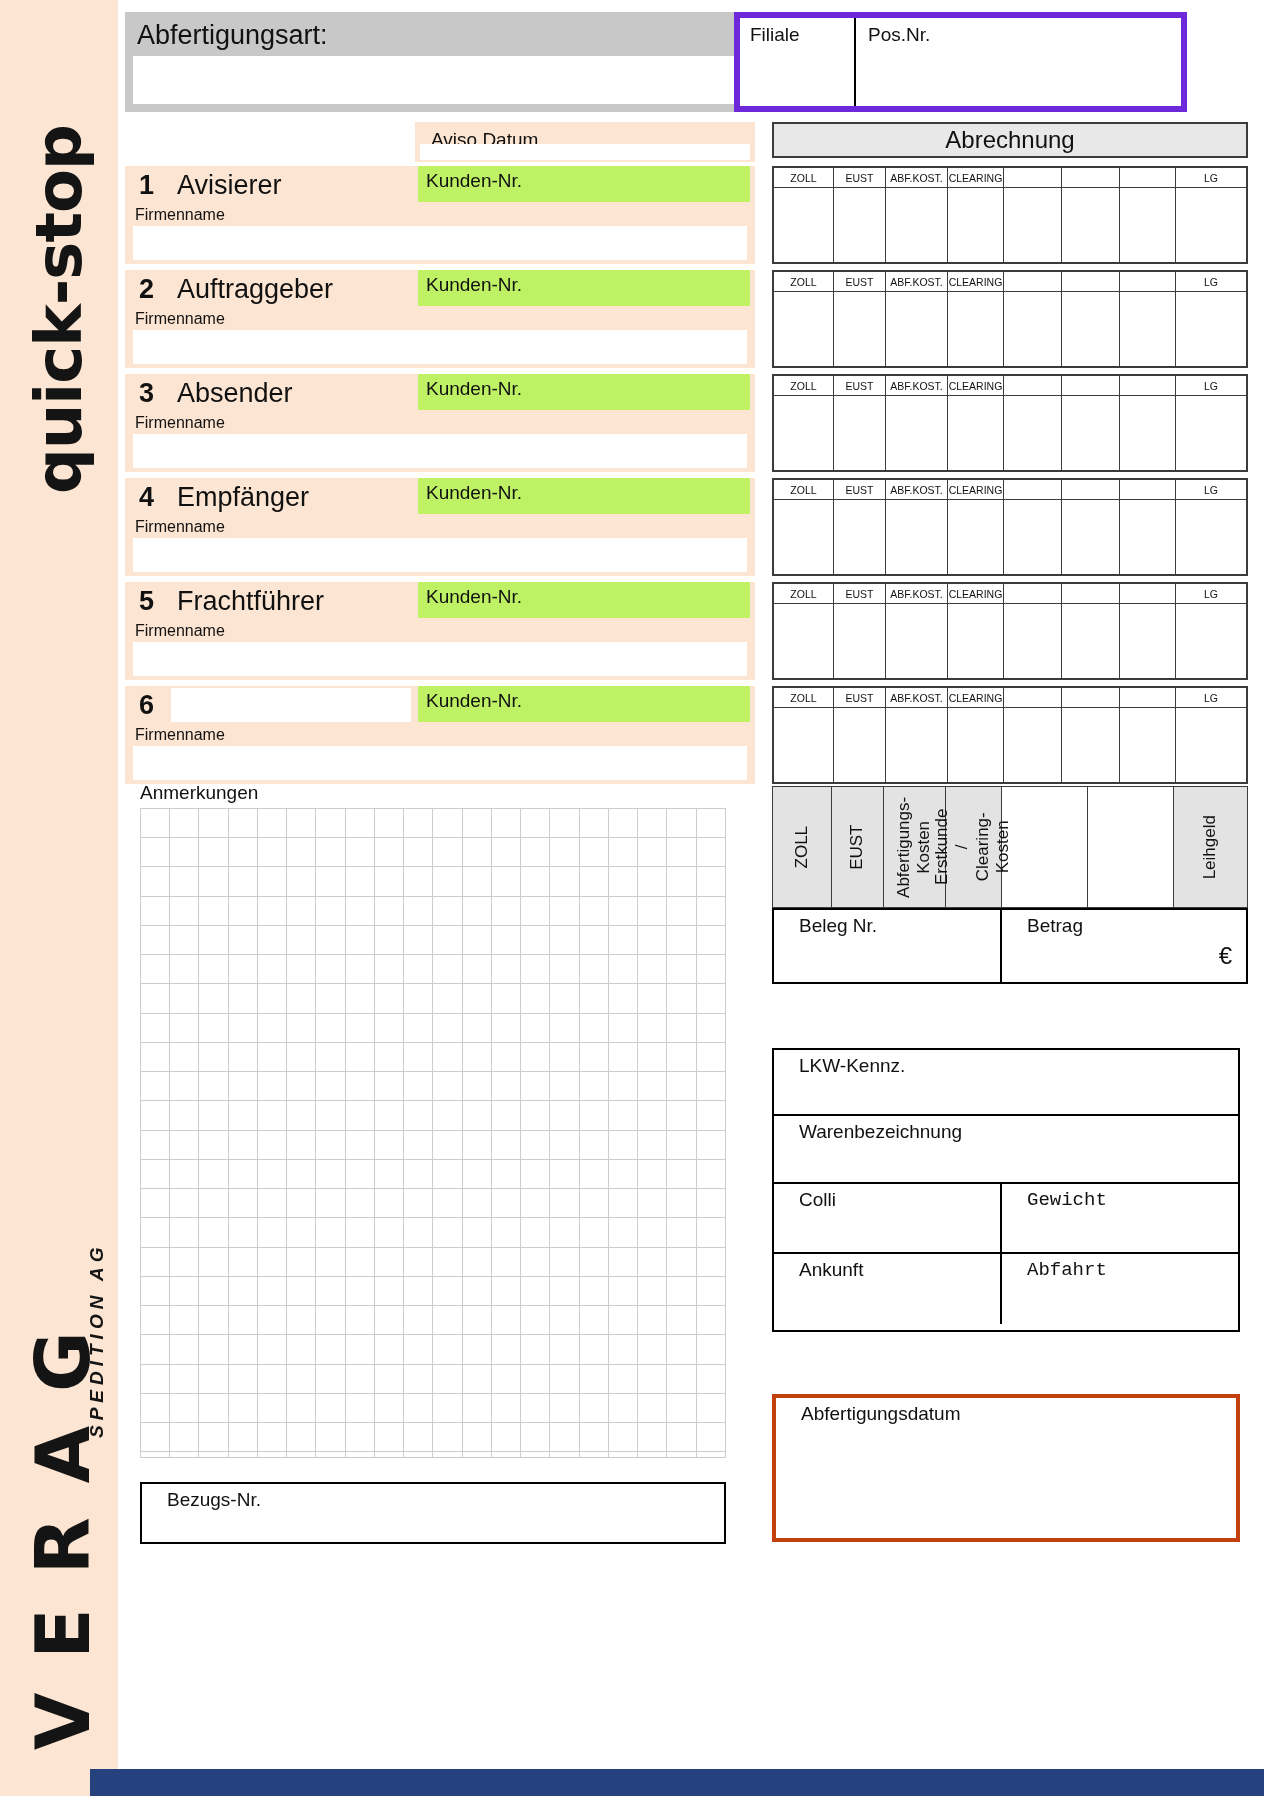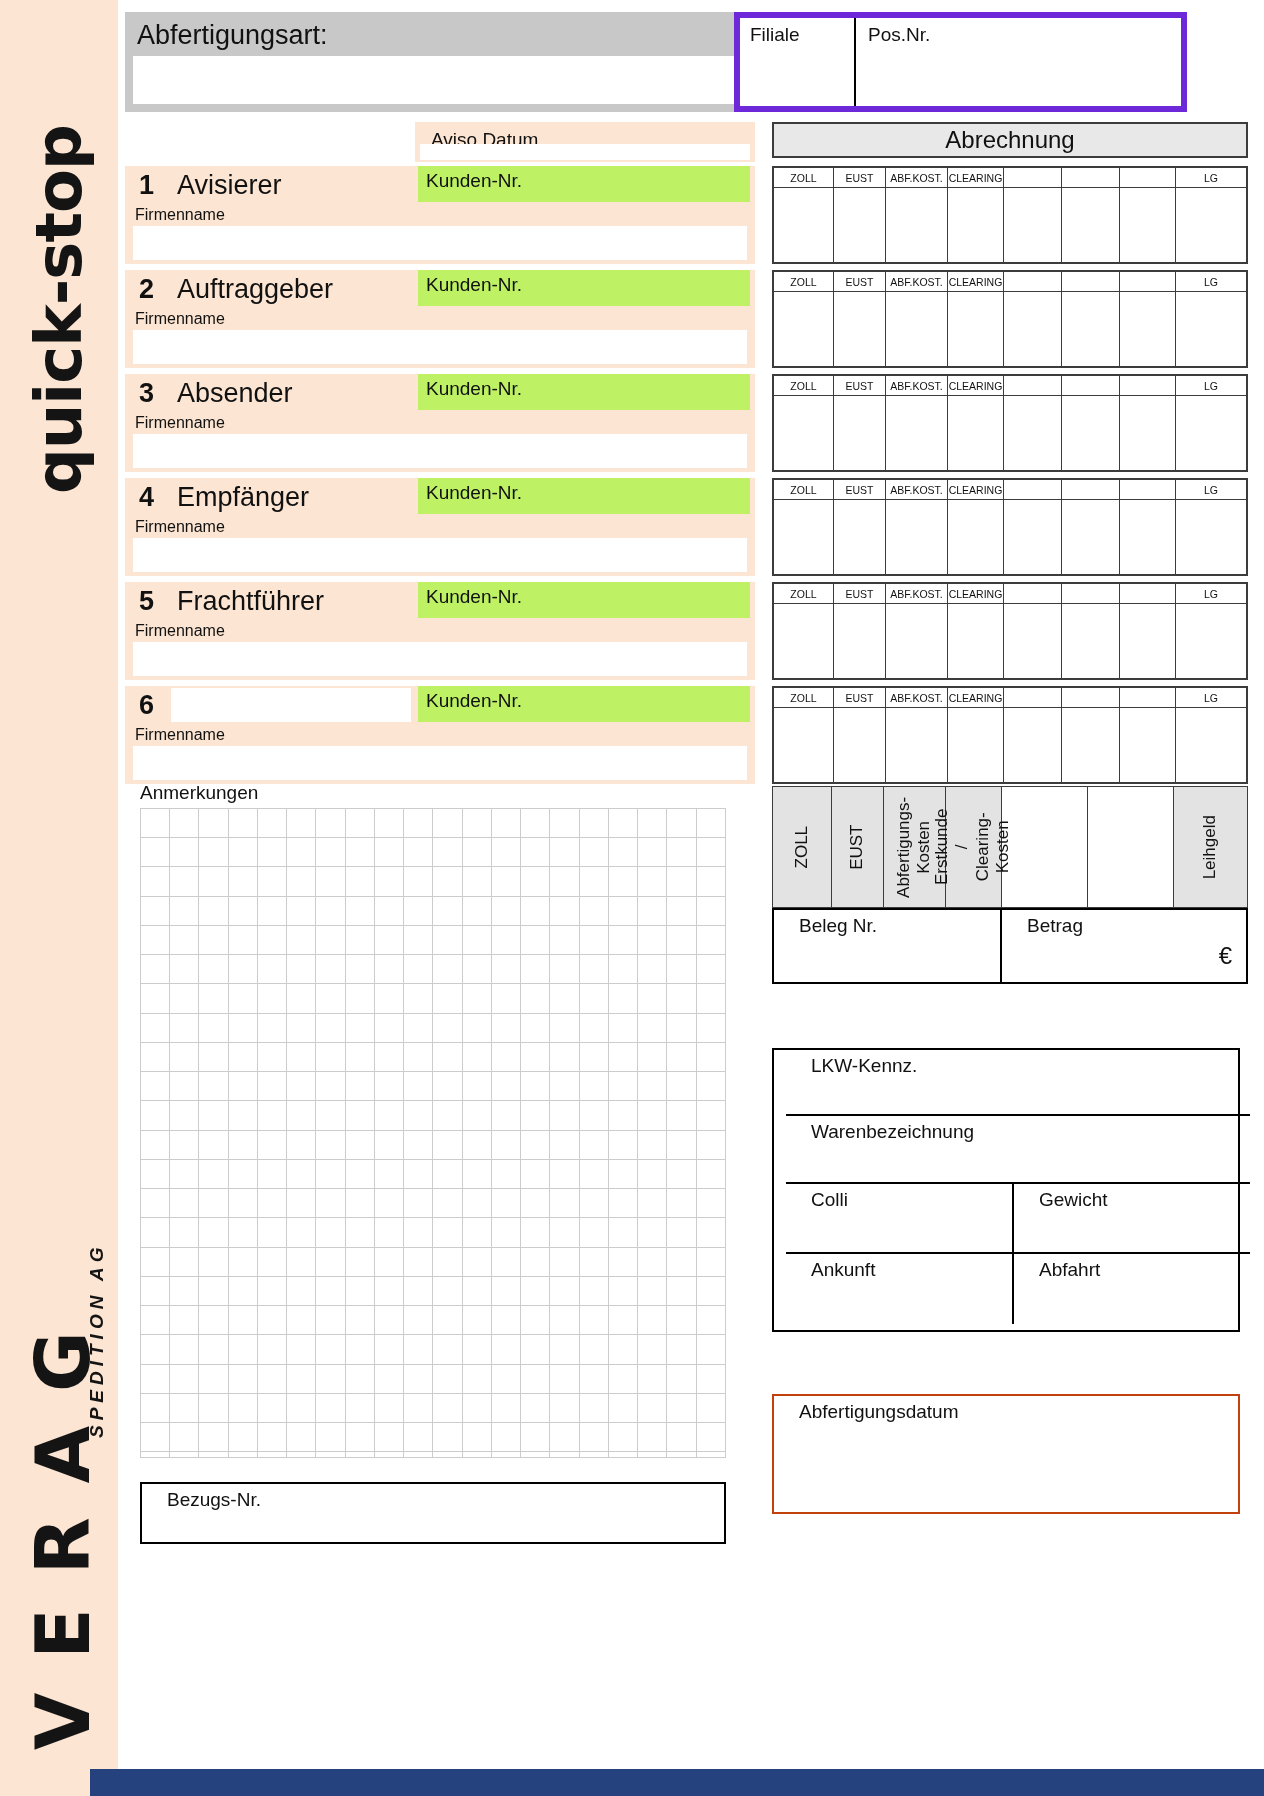--- a/index.html
+++ b/index.html
@@ -66,28 +66,28 @@
   
   #beleg { left:772px; top:908px; width:476px; height:76px; border:2px solid #000; display:flex; background:#fff; }
   #beleg .cell { position:relative; height:100%; }
   #beleg .c1 { width:228px; border-right:2px solid #000; }
   #beleg .c2 { flex:1; }
   .clbl { position:absolute; left:25px; top:5px; font-size:19px; }
   .eur { position:absolute; right:14px; top:32px; font-size:24px; }
 
   
   #ship { left:772px; top:1048px; width:468px; height:284px; border:2px solid #000; background:#fff; }
-  #ship .r { position:relative; width:100%;margin-left:12px; }
+  #ship .r { position:relative; width:100%; }
   #ship .bb { border-bottom:2px solid #000; }
   .split { display:flex; }
   .split .lc { width:228px; border-right:2px solid #000; position:relative; height:100%; }
-  .split .rc { flex:1; position:relative; height:100%; }
-
-  
-  #proc { left:772px; top:1394px; width:468px; height:120px; border:2px solid #c2410c; background:#fff; }
+  .split .rc { flex:1; position:relative; height:100%;font-family:Liberation Mono, monospace; }
+
+  
+  #proc { left:772px; top:1394px; width:468px; height:148px; border:4px solid #c2410c; background:#fff; }
 
   
   #anm-label { left:140px; top:782px; }
   #grid { left:140px; top:808px; width:586px; height:650px;
     background-image:
       repeating-linear-gradient(to right, #cccccc 0 1px, transparent 1px 29.25px),
       repeating-linear-gradient(to bottom, #cccccc 0 1px, transparent 1px 29.25px);
     border-right:1px solid #cccccc; border-bottom:1px solid #cccccc; }
 
   

